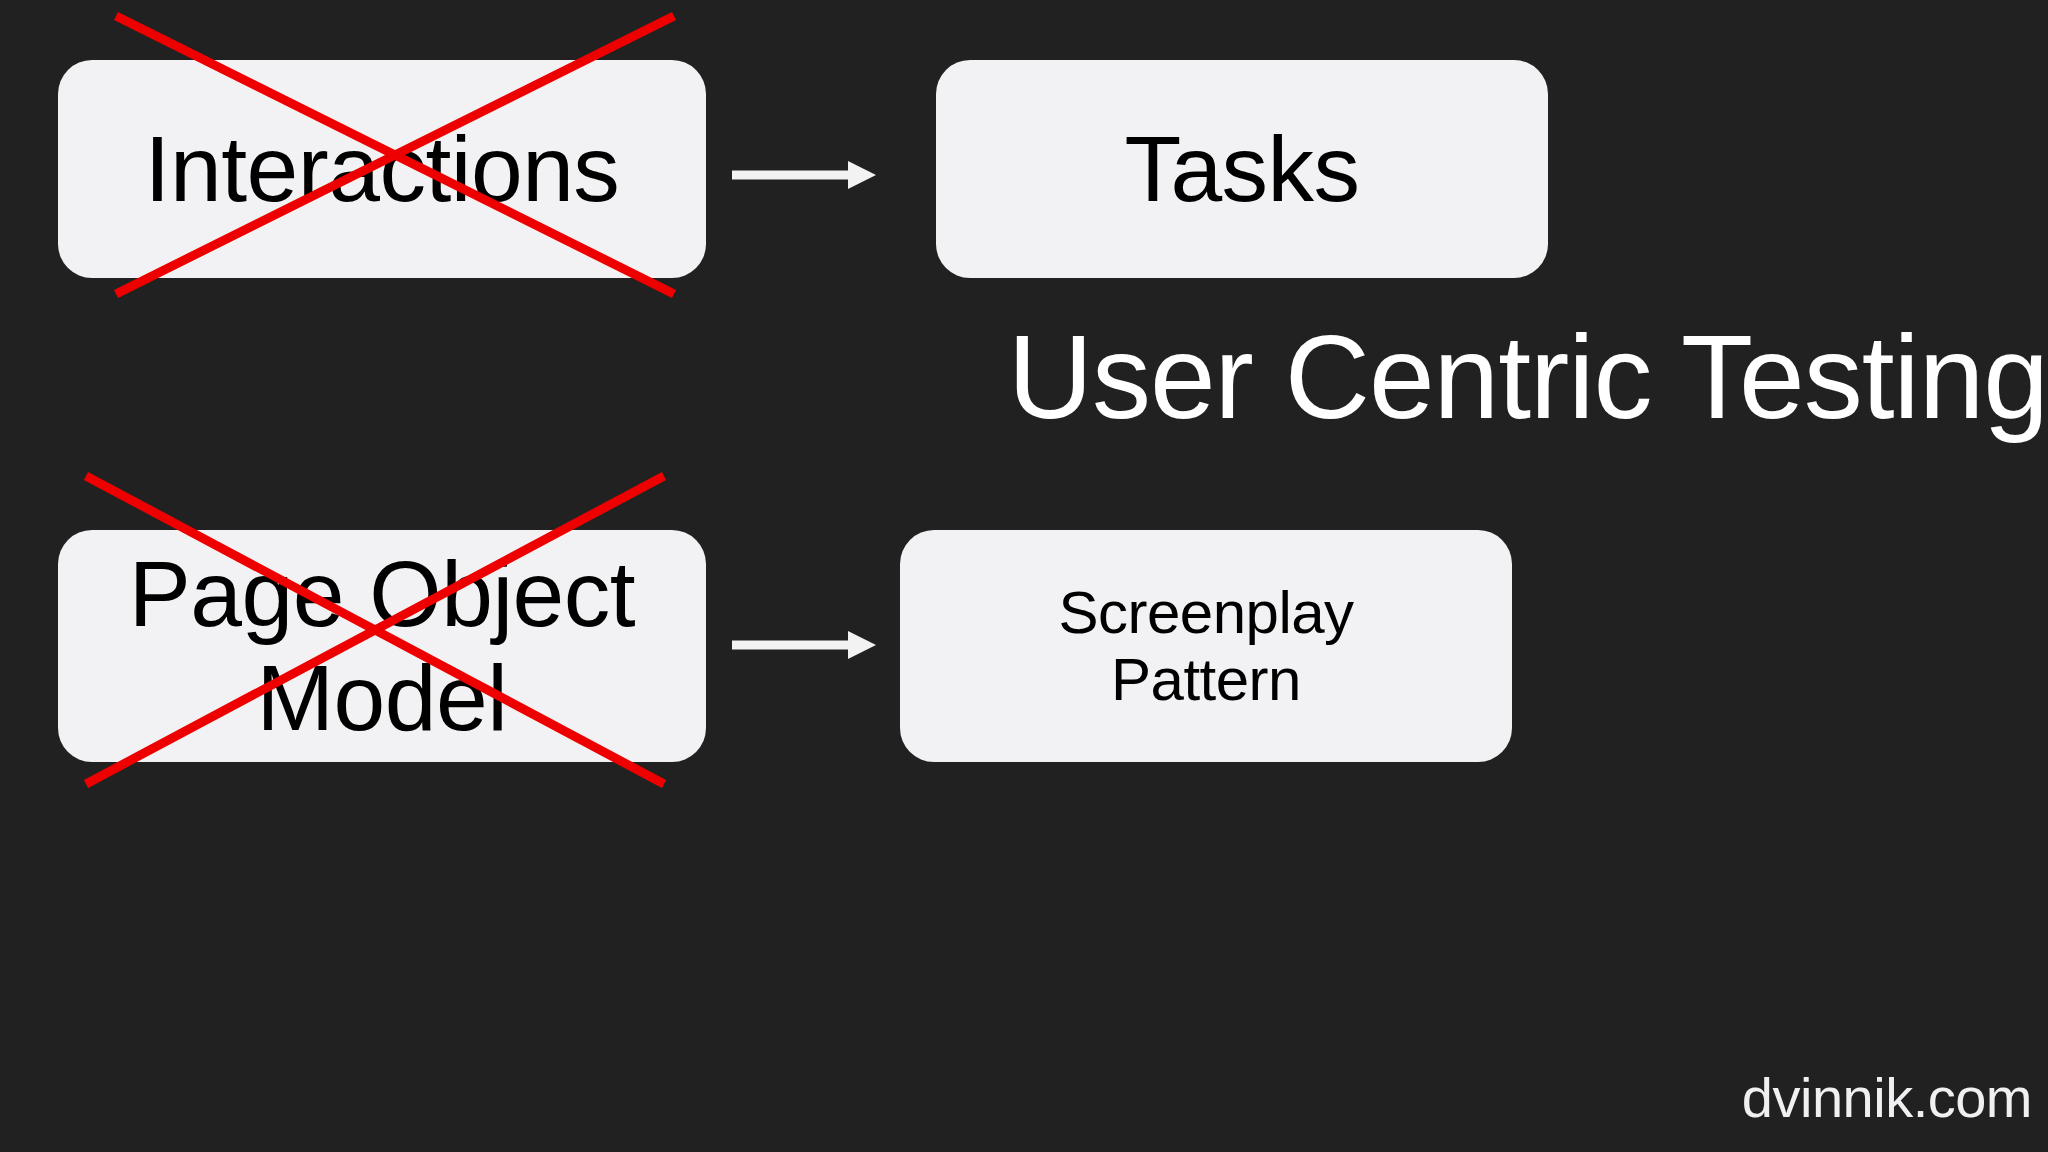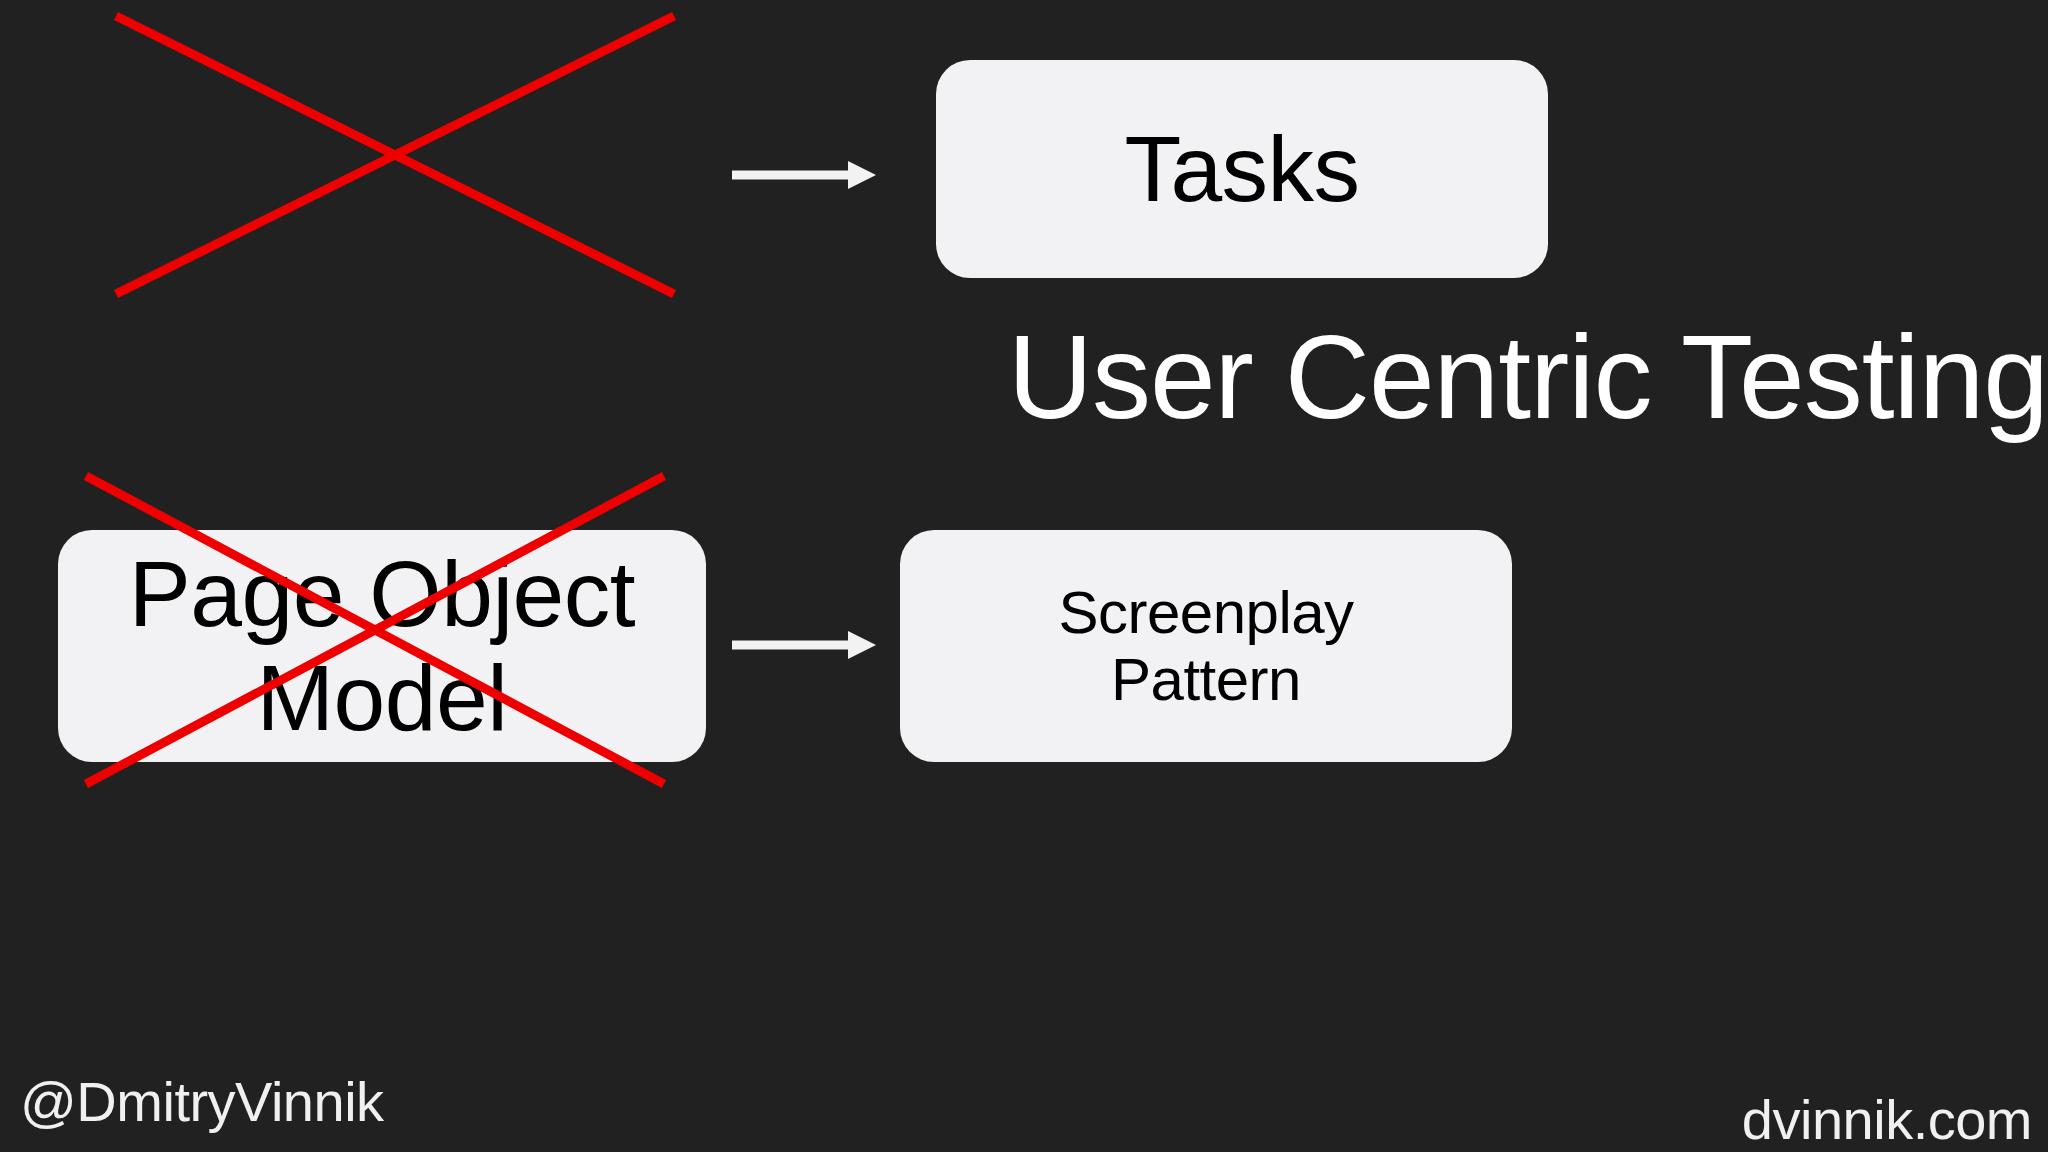--- a/index.html
+++ b/index.html
@@ -82,27 +82,30 @@
   .footer-text {
     position: absolute;
     color: #f0f0f2;
     font-size: 56px;
     font-weight: 400;
     font-family: "Liberation Sans", sans-serif;
     letter-spacing: -0.5px;
     line-height: 1;
   }
   #footer-handle { left: 20px;  bottom: 22px; }
-  #footer-site   { right: 16px; bottom: 4px; }
+  #footer-site   { right: 16px; bottom: 26px; }
 </style>
 </head>
 <body>
 
 <div id="canvas">
 
+  <div class="card" id="card-interactions">
+    <span class="card-label">Interactions</span>
+  </div>
 
   <svg class="cross" id="cross-interactions" viewBox="0 0 570 290" preserveAspectRatio="none">
     <line x1="6" y1="6" x2="564" y2="284" stroke="#ee0000" stroke-width="9"></line>
     <line x1="564" y1="6" x2="6" y2="284" stroke="#ee0000" stroke-width="9"></line>
   </svg>
 
   <svg class="arrow" id="arrow-top" viewBox="0 0 150 54">
     <line x1="4" y1="27" x2="124" y2="27" stroke="#f2f2f2" stroke-width="9"></line>
     <polygon points="120,13 148,27 120,41" fill="#f2f2f2"></polygon>
   </svg>
@@ -126,17 +129,16 @@
   <svg class="arrow" id="arrow-bottom" viewBox="0 0 150 54">
     <line x1="4" y1="27" x2="124" y2="27" stroke="#f2f2f2" stroke-width="9"></line>
     <polygon points="120,13 148,27 120,41" fill="#f2f2f2"></polygon>
   </svg>
 
   <div class="card" id="card-screenplay">
     <span class="card-label">Screenplay
 Pattern</span>
   </div>
 
-  <div class="footer-text" id="footer-handle">@DmitryVinnik</div>
 
   <div class="footer-text" id="footer-site">dvinnik.com</div>
 
 </div>
 
 </body></html>

